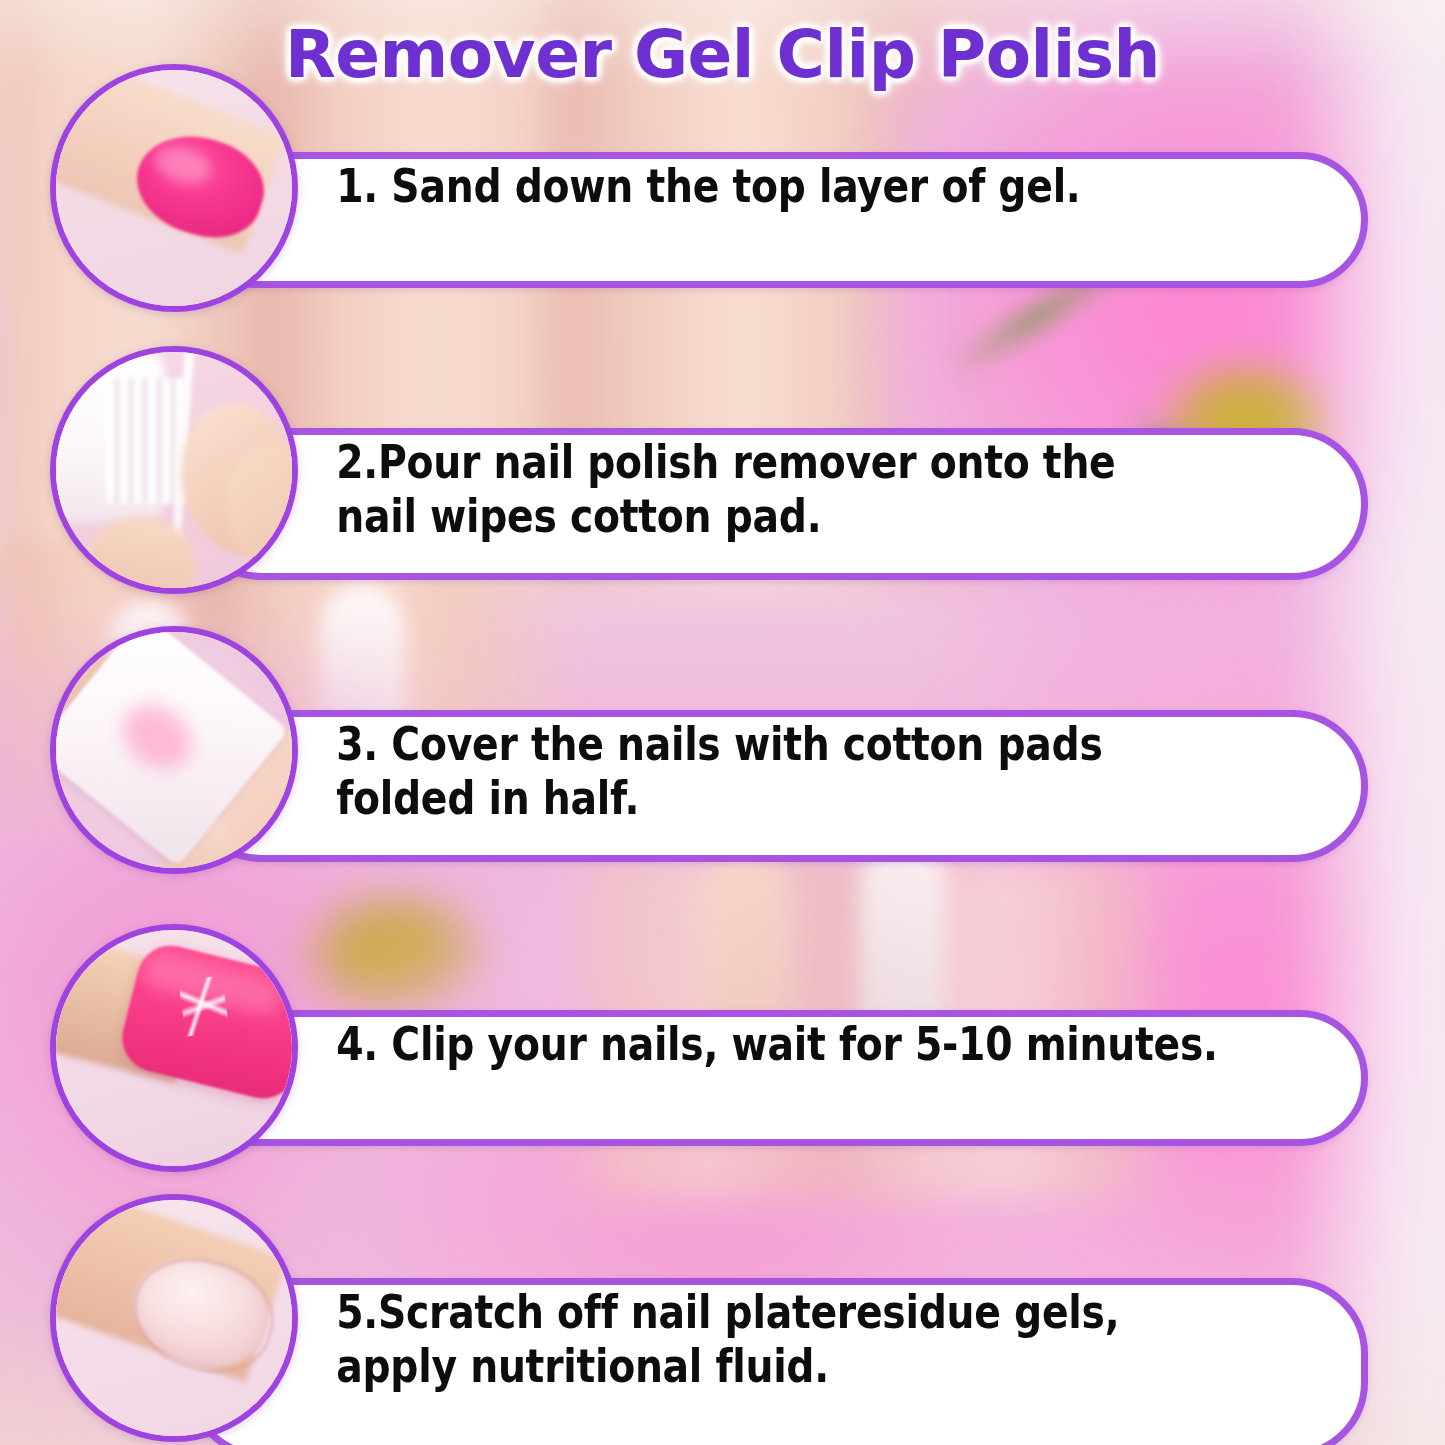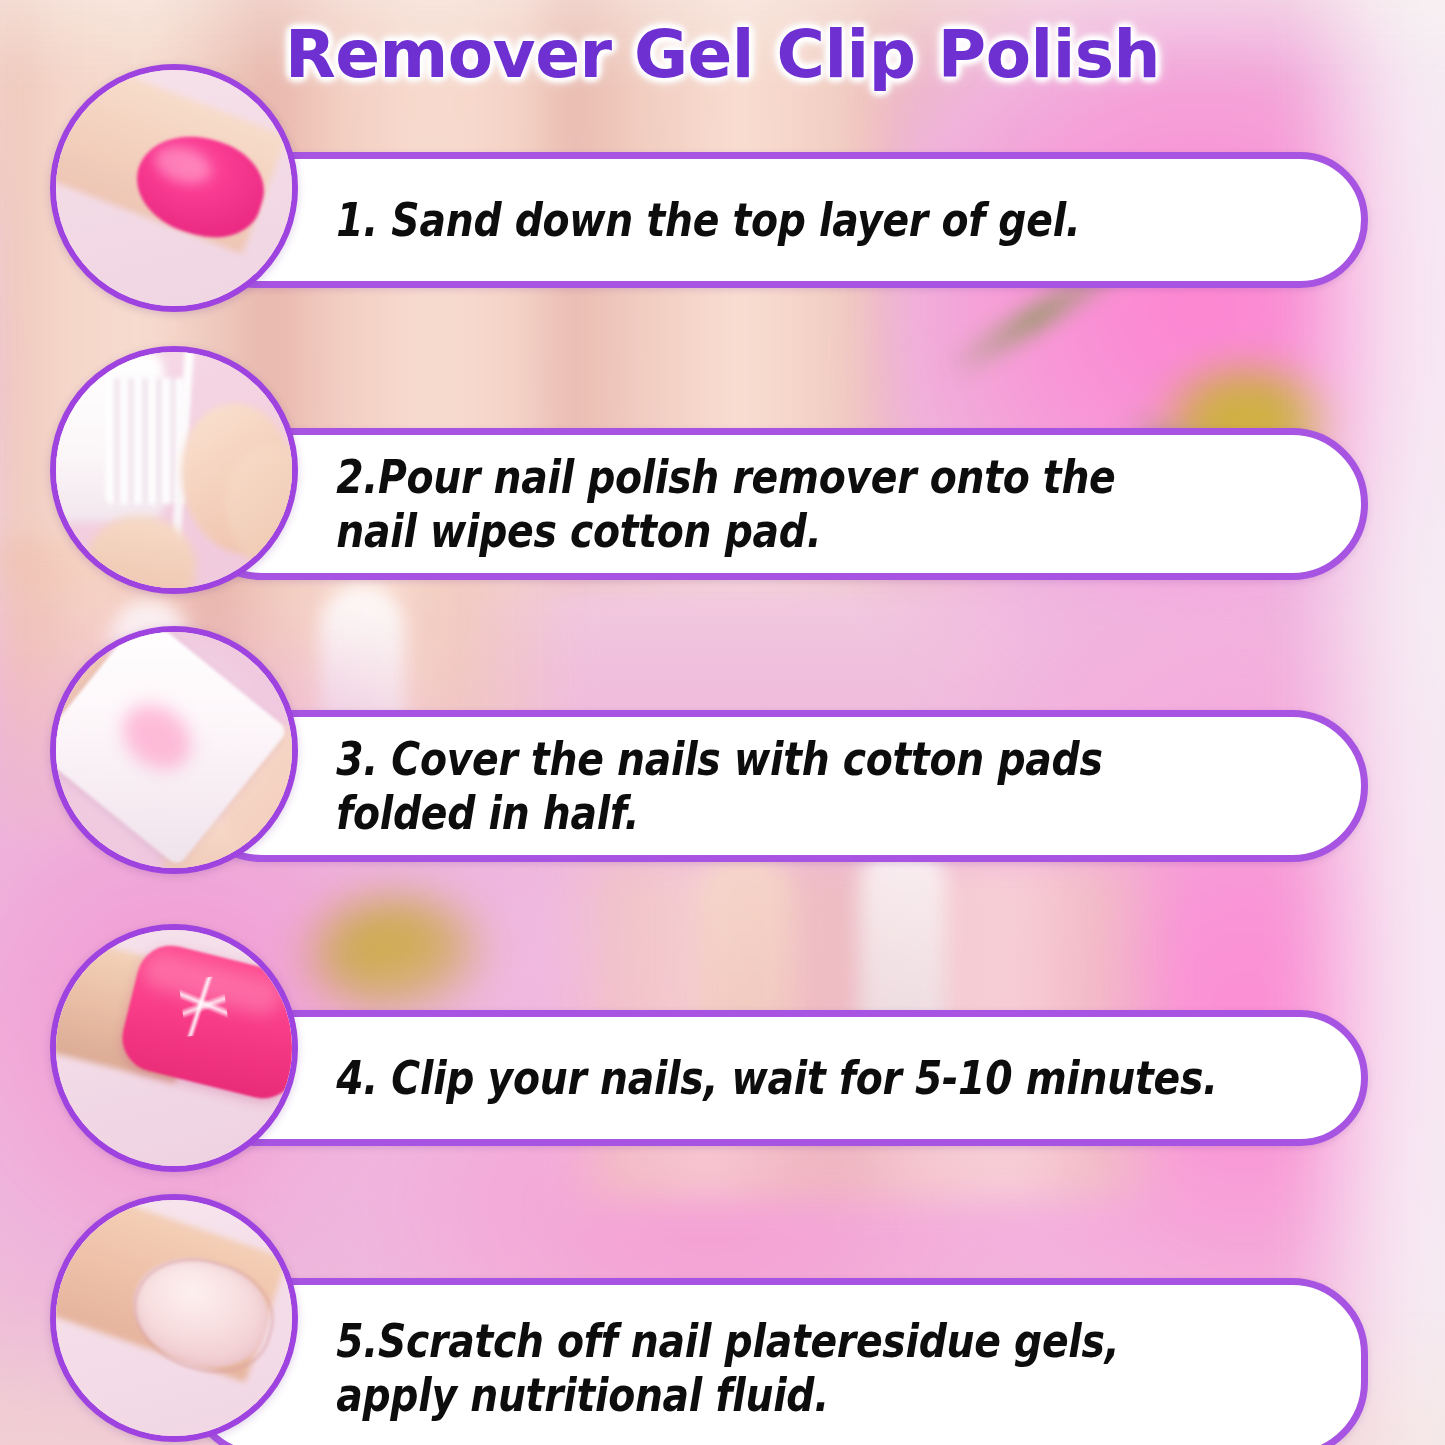--- a/index.html
+++ b/index.html
@@ -163,23 +163,22 @@
   }
 
   
   .step{position:absolute;left:0;width:1445px;}
   .pill{
     position:absolute;
     left:186px;
     background:#ffffff;
     border:7px solid #a754e2;
     box-sizing:border-box;
-    display:flex;align-items:center;
+    display:flex;align-items:flex-start;
     box-shadow:0 2px 6px rgba(120,60,160,.18);
-    font-style:italic;
   }
   .pill-text{
     font-family:"DejaVu Sans Condensed","DejaVu Sans", sans-serif;
     font-weight:700;
     font-size:47px;
     line-height:1.14;
     color:#0d0d0d;
     padding-left:154px;
     padding-right:34px;
     letter-spacing:-0.3px;

